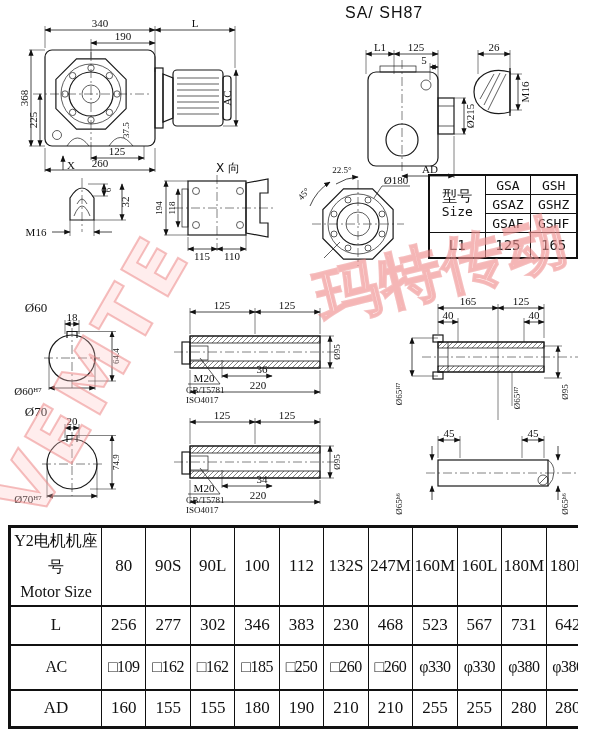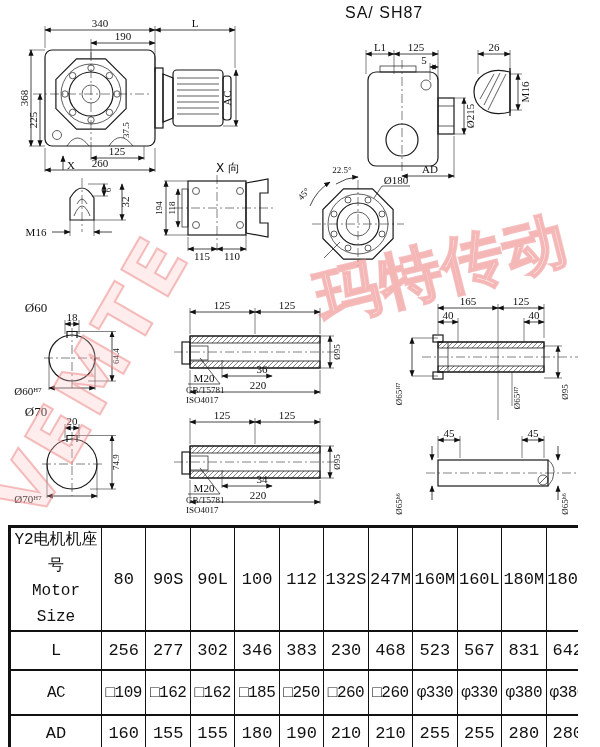--- a/index.html
+++ b/index.html
@@ -23,21 +23,21 @@
   .sizeTbl td.hd{font-family:"DejaVu Sans",sans-serif;font-size:15px;line-height:1.15}
   .sizeTbl td.hd .en{font-family:"DejaVu Sans Mono",monospace;font-size:13px}
   .sizeTbl{border:2px solid #111}
   .sizeTbl td.l1row{height:24px;font-size:14px}
   
   .motorTbl{position:absolute;left:8px;top:525px;width:584px;border-collapse:collapse;table-layout:fixed;
             border:3px solid #111;background:#fff0}
   .motorTbl td{border-left:1px solid #111;border-right:1px solid #111;
                border-top:2px solid #111;border-bottom:2px solid #111;
                text-align:center;vertical-align:middle;font-size:17px;padding:0;
-               font-family:Liberation Mono, monospace;overflow:hidden}
+               font-family:Liberation Serif, serif;overflow:hidden}
   .motorTbl td.hcell{text-align:center;font-size:16px;line-height:1.6}
   .motorTbl tr.hrow td{height:72px}
   .motorTbl tr.lrow td{height:37px}
   .motorTbl tr.acrow td{height:43px;font-size:16px;letter-spacing:-0.5px}
   .motorTbl tr.adrow td{height:35px}
   
   .wm{position:absolute;font-weight:bold;white-space:nowrap;pointer-events:none;z-index:9;
       color:rgba(255,196,196,0.30);-webkit-text-stroke:2px rgba(235,128,128,0.50);
       font-family:"DejaVu Sans",sans-serif}
   .wmL{left:14px;top:468px;font-size:74px;transform:rotate(-60deg);transform-origin:left center;letter-spacing:6px}
@@ -233,20 +233,45 @@
     <line class="t" x1="28" y1="94" x2="44" y2="78"></line>
     <path class="d" d="M14,42 A52,52 0 0 1 34,18" marker-end="url(#arw)"></path>
     <path class="d" d="M40,20 A46,46 0 0 1 62,13" marker-end="url(#arw)"></path>
     <text class="s" transform="rotate(-48 10 32)" x="10" y="32">45°</text>
     <text class="s" x="46" y="9">22.5°</text>
     <text x="100" y="20">Ø180</text>
     <line class="t" x1="86" y1="22" x2="114" y2="22"></line>
     <line class="t" x1="86" y1="22" x2="78" y2="34"></line>
   </svg>
 
+  <table class="sizeTbl">
+    <tbody>
+        <tr>
+      <td class="hd" rowspan="3" style="width:62px">
+        <div>型号</div>
+        <div class="en">Size</div>
+      </td>
+      <td style="width:49px">GSA</td>
+      <td style="width:49px">GSH</td>
+    </tr>
+    <tr>
+      <td>GSAZ</td>
+      <td>GSHZ</td>
+    </tr>
+    <tr>
+      <td>GSAF</td>
+      <td>GSHF</td>
+    </tr>
+    <tr>
+      <td class="l1row">L1</td>
+      <td class="l1row">125</td>
+      <td class="l1row">165</td>
+    </tr>
+  </tbody>
+    </table>
 
 
   <svg style="left:8px;top:296px" width="150" height="102" viewBox="0 0 150 102">
     <text style="font-size:13px" x="28" y="16">Ø60</text>
     <line class="d" x1="57" y1="28" x2="71" y2="28" marker-start="url(#arw)" marker-end="url(#arw)"></line>
     <line class="e" x1="57" y1="24" x2="57" y2="38"></line>
     <line class="e" x1="71" y1="24" x2="71" y2="38"></line>
     <text x="64" y="25">18</text>
     <circle class="o" cx="64" cy="62" r="23"></circle>
     <path class="o" d="M59,42 L59,35.5 L69,35.5 L69,42"></path>
@@ -439,21 +464,21 @@
       <td>L</td>
       <td>256</td>
       <td>277</td>
       <td>302</td>
       <td>346</td>
       <td>383</td>
       <td>230</td>
       <td>468</td>
       <td>523</td>
       <td>567</td>
-      <td>831</td>
+      <td>731</td>
       <td>642</td>
     </tr>
     <tr class="acrow">
       <td>AC</td>
       <td>□109</td>
       <td>□162</td>
       <td>□162</td>
       <td>□185</td>
       <td>□250</td>
       <td>□260</td>

